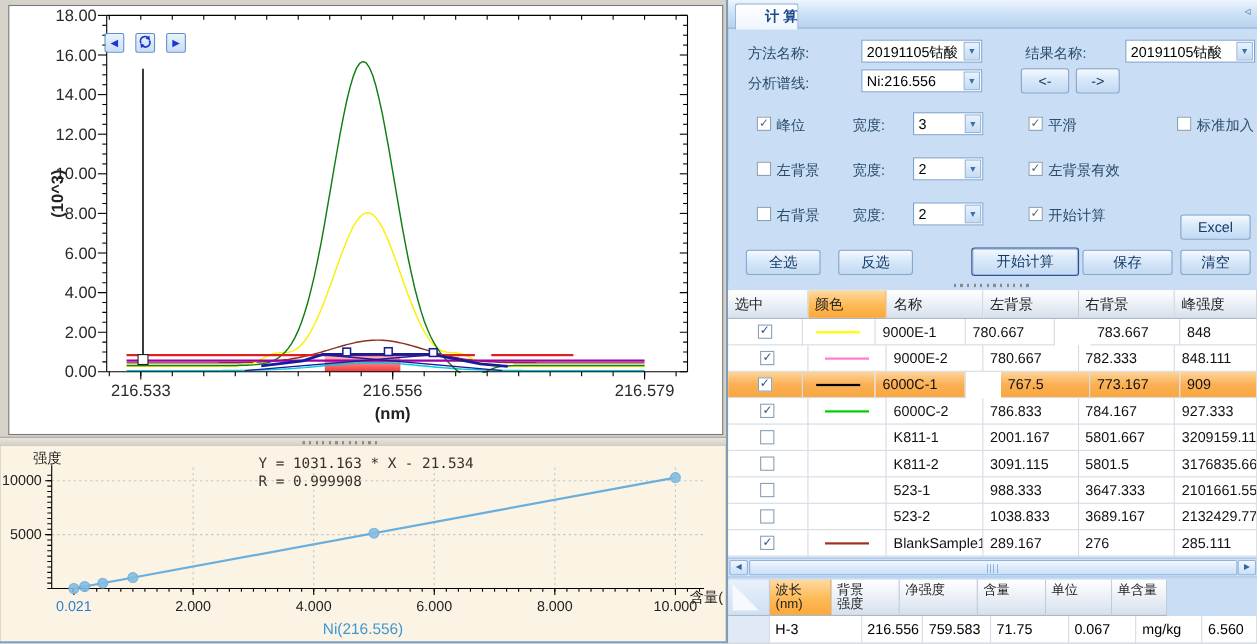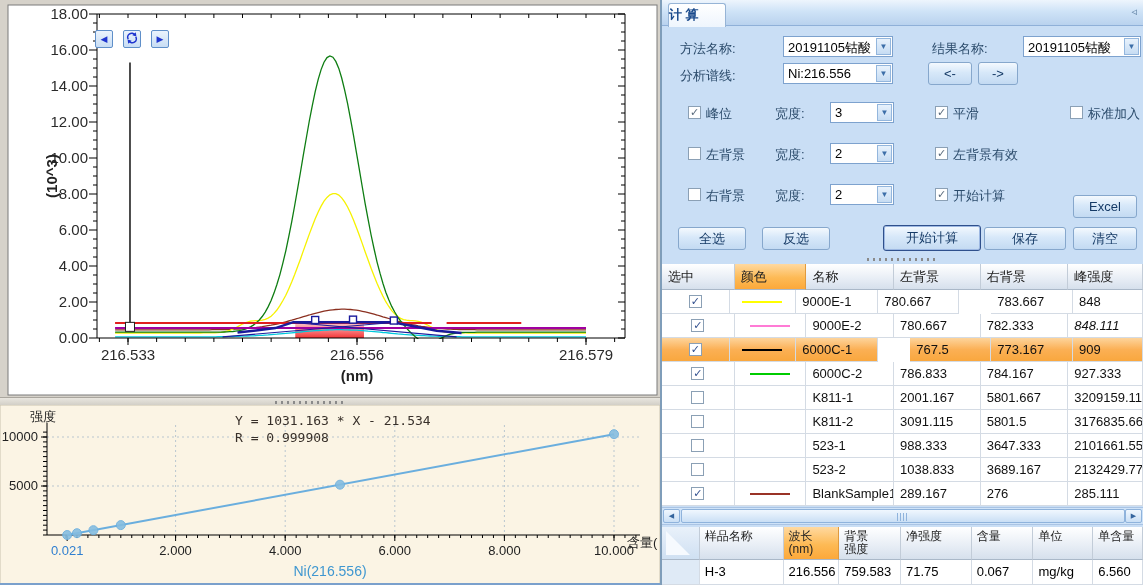--- a/index.html
+++ b/index.html
@@ -16,21 +16,21 @@
     background:linear-gradient(#e9e6df,#cfccc4);border-top:1px solid #aaa69e;border-bottom:1px solid #98a8bc;}
   .grip-dots{position:absolute;top:3px;width:70px;height:3px;
     background:repeating-linear-gradient(90deg,#8a8a8a 0 2px,transparent 2px 6px);}
   
   #rp{position:absolute;left:660px;top:0;width:483px;height:585px;box-sizing:border-box;
       border-left:2px solid #7f9db9;background:#c9def5;}
   .tabbar{position:absolute;left:0;top:0;width:100%;height:26px;
       background:linear-gradient(#eef5fd,#cfe3f7 45%,#b9d2ee);border-bottom:1px solid #8fb0d8;box-sizing:border-box;}
   .tab{position:absolute;left:6px;top:3px;width:56px;height:23px;
       background:linear-gradient(#ffffff,#eef5fd);border:1px solid #96b4d6;border-bottom:none;
-      border-radius:3px 3px 0 0;text-align:left;font-weight:bold;color:#1a4a8c;font-size:13px;line-height:22px;}
+      border-radius:3px 3px 0 0;text-align:right;font-weight:bold;color:#1a4a8c;font-size:13px;line-height:22px;}
   .collapse{position:absolute;right:6px;top:6px;color:#6283a6;font-size:11px;line-height:11px;}
   .flbl{position:absolute;font-size:13px;color:#2b4b6b;white-space:nowrap;text-align:right;}
   .combo{position:absolute;height:21px;background:#fff;border:1px solid #7da2ce;box-sizing:border-box;}
   .combo .val{position:absolute;left:4px;top:2px;font-size:13px;color:#000;white-space:nowrap;}
   .combo .arr{position:absolute;right:1px;top:1px;bottom:1px;width:15px;
       background:linear-gradient(#e8f2fc,#c6dcf3);border:1px solid #93b6dd;box-sizing:border-box;
       color:#3c6ea8;font-size:8px;text-align:center;line-height:16px;}
   .btn{position:absolute;font-size:13px;color:#153a66;box-sizing:border-box;
       background:linear-gradient(#f4f9fe,#d7e8f9 45%,#c3daf2);border:1px solid #86a7cc;border-radius:3px;
       text-align:center;padding:0;cursor:pointer;}
@@ -470,21 +470,21 @@
       <div class="st-row">
         <div class="st-cell c-center" style="width: 73px;">
           <span class="tcb">✓</span>
         </div>
         <div class="st-cell c-center" style="width: 72px;">
           <span class="clr" style="border-top-color: rgb(255, 123, 213);"></span>
         </div>
         <div class="st-cell" style="width: 88px;">9000E-2</div>
         <div class="st-cell" style="width: 87px;">780.667</div>
         <div class="st-cell" style="width: 88px;">782.333</div>
-        <div class="st-cell" style="width: 75px; font-style: italic;">848.111</div>
+        <div class="st-cell" style="width: 75px;">848.111</div>
       </div>
       <div class="st-row">
         <div class="st-cell c-center sel" style="width: 73px;">
           <span class="tcb">✓</span>
         </div>
         <div class="st-cell c-center sel" style="width: 72px;">
           <span class="clr" style="border-top-color: rgb(0, 0, 0);"></span>
         </div>
         <div class="st-cell sel" style="width: 88px;">6000C-1</div>
         <div class="st-cell sel" style="width: 87px; margin-left: 32px;">767.5</div>
@@ -561,23 +561,20 @@
     <button class="sbtn" style="left:1px;">◀</button>
     <div class="thumb">
         <div class="grip"></div>
       </div>
     <button class="sbtn" style="right:1px;">▶</button>
   </div>
 
   <div id="rt">
       <div class="rt-row">
         <div class="rt-h corner" style="width: 38px;"></div>
-        <div class="rt-h" style="width: 84px;">
-          <div>样品名称</div>
-        </div>
         <div class="rt-h hl" style="width: 56px;">
           <div>波长</div>
           <div>(nm)</div>
         </div>
         <div class="rt-h" style="width: 62px;">
           <div>背景</div>
           <div>强度</div>
         </div>
         <div class="rt-h" style="width: 71px;">
           <div>净强度</div>

